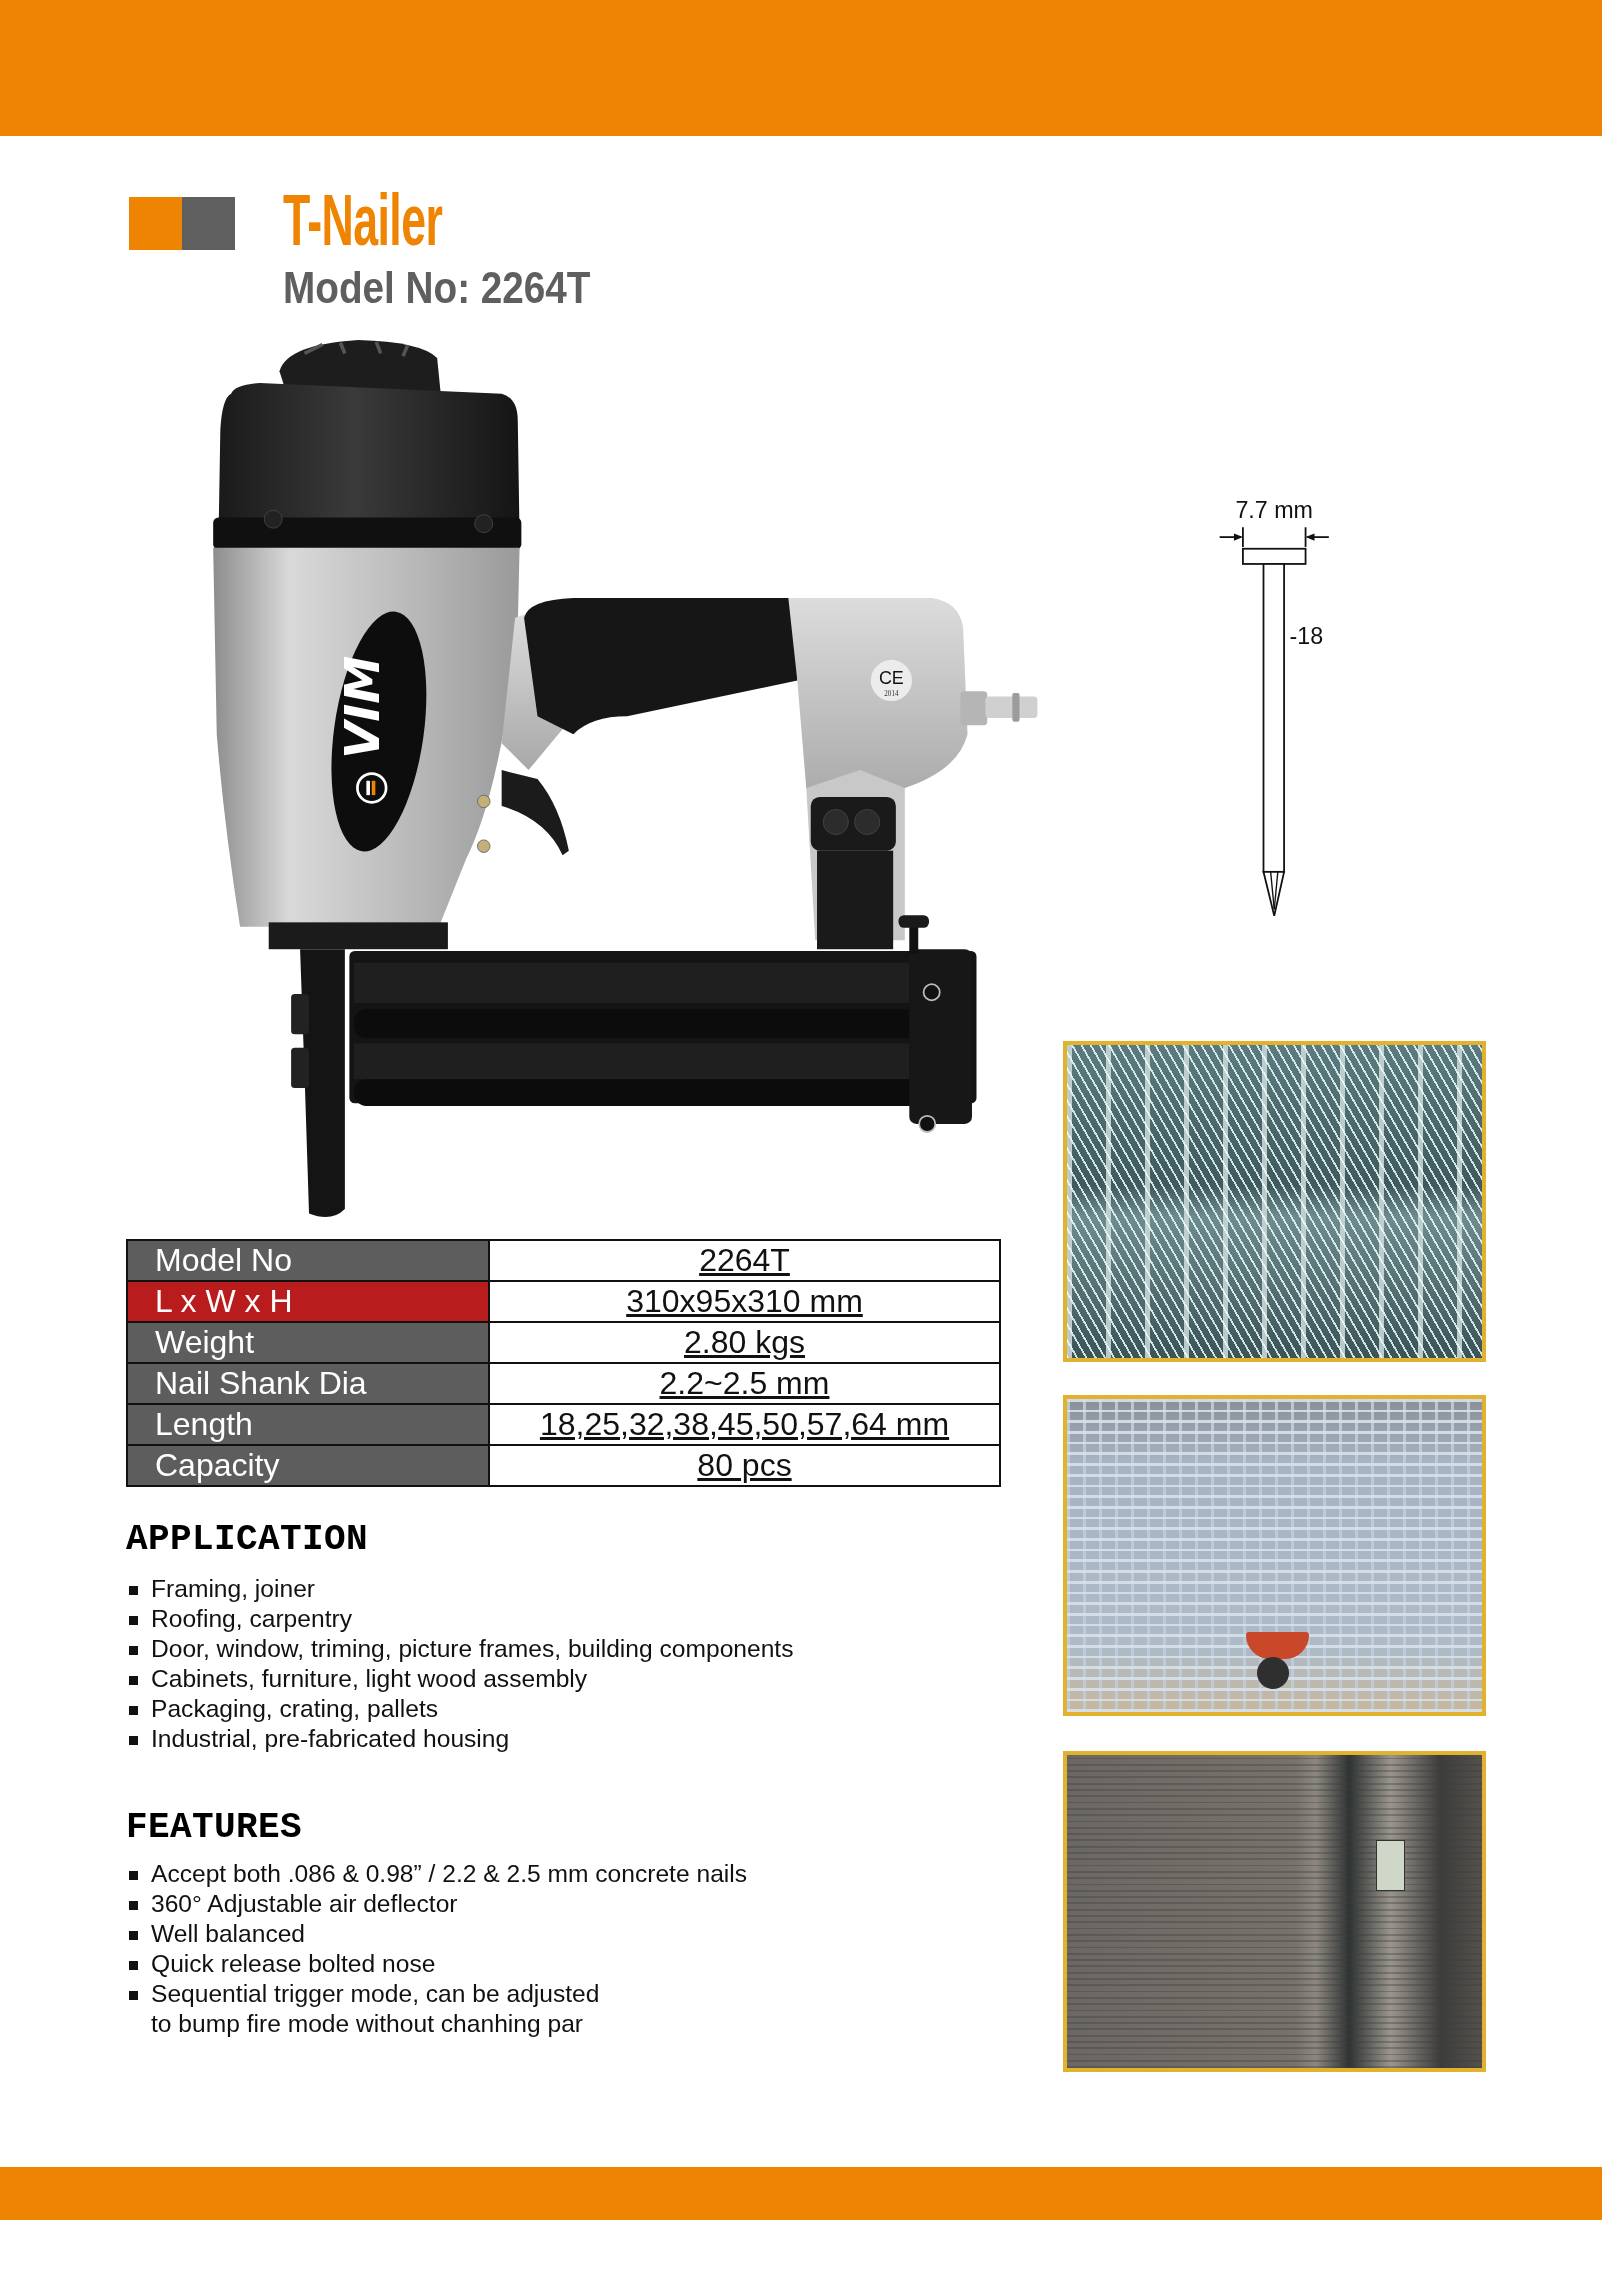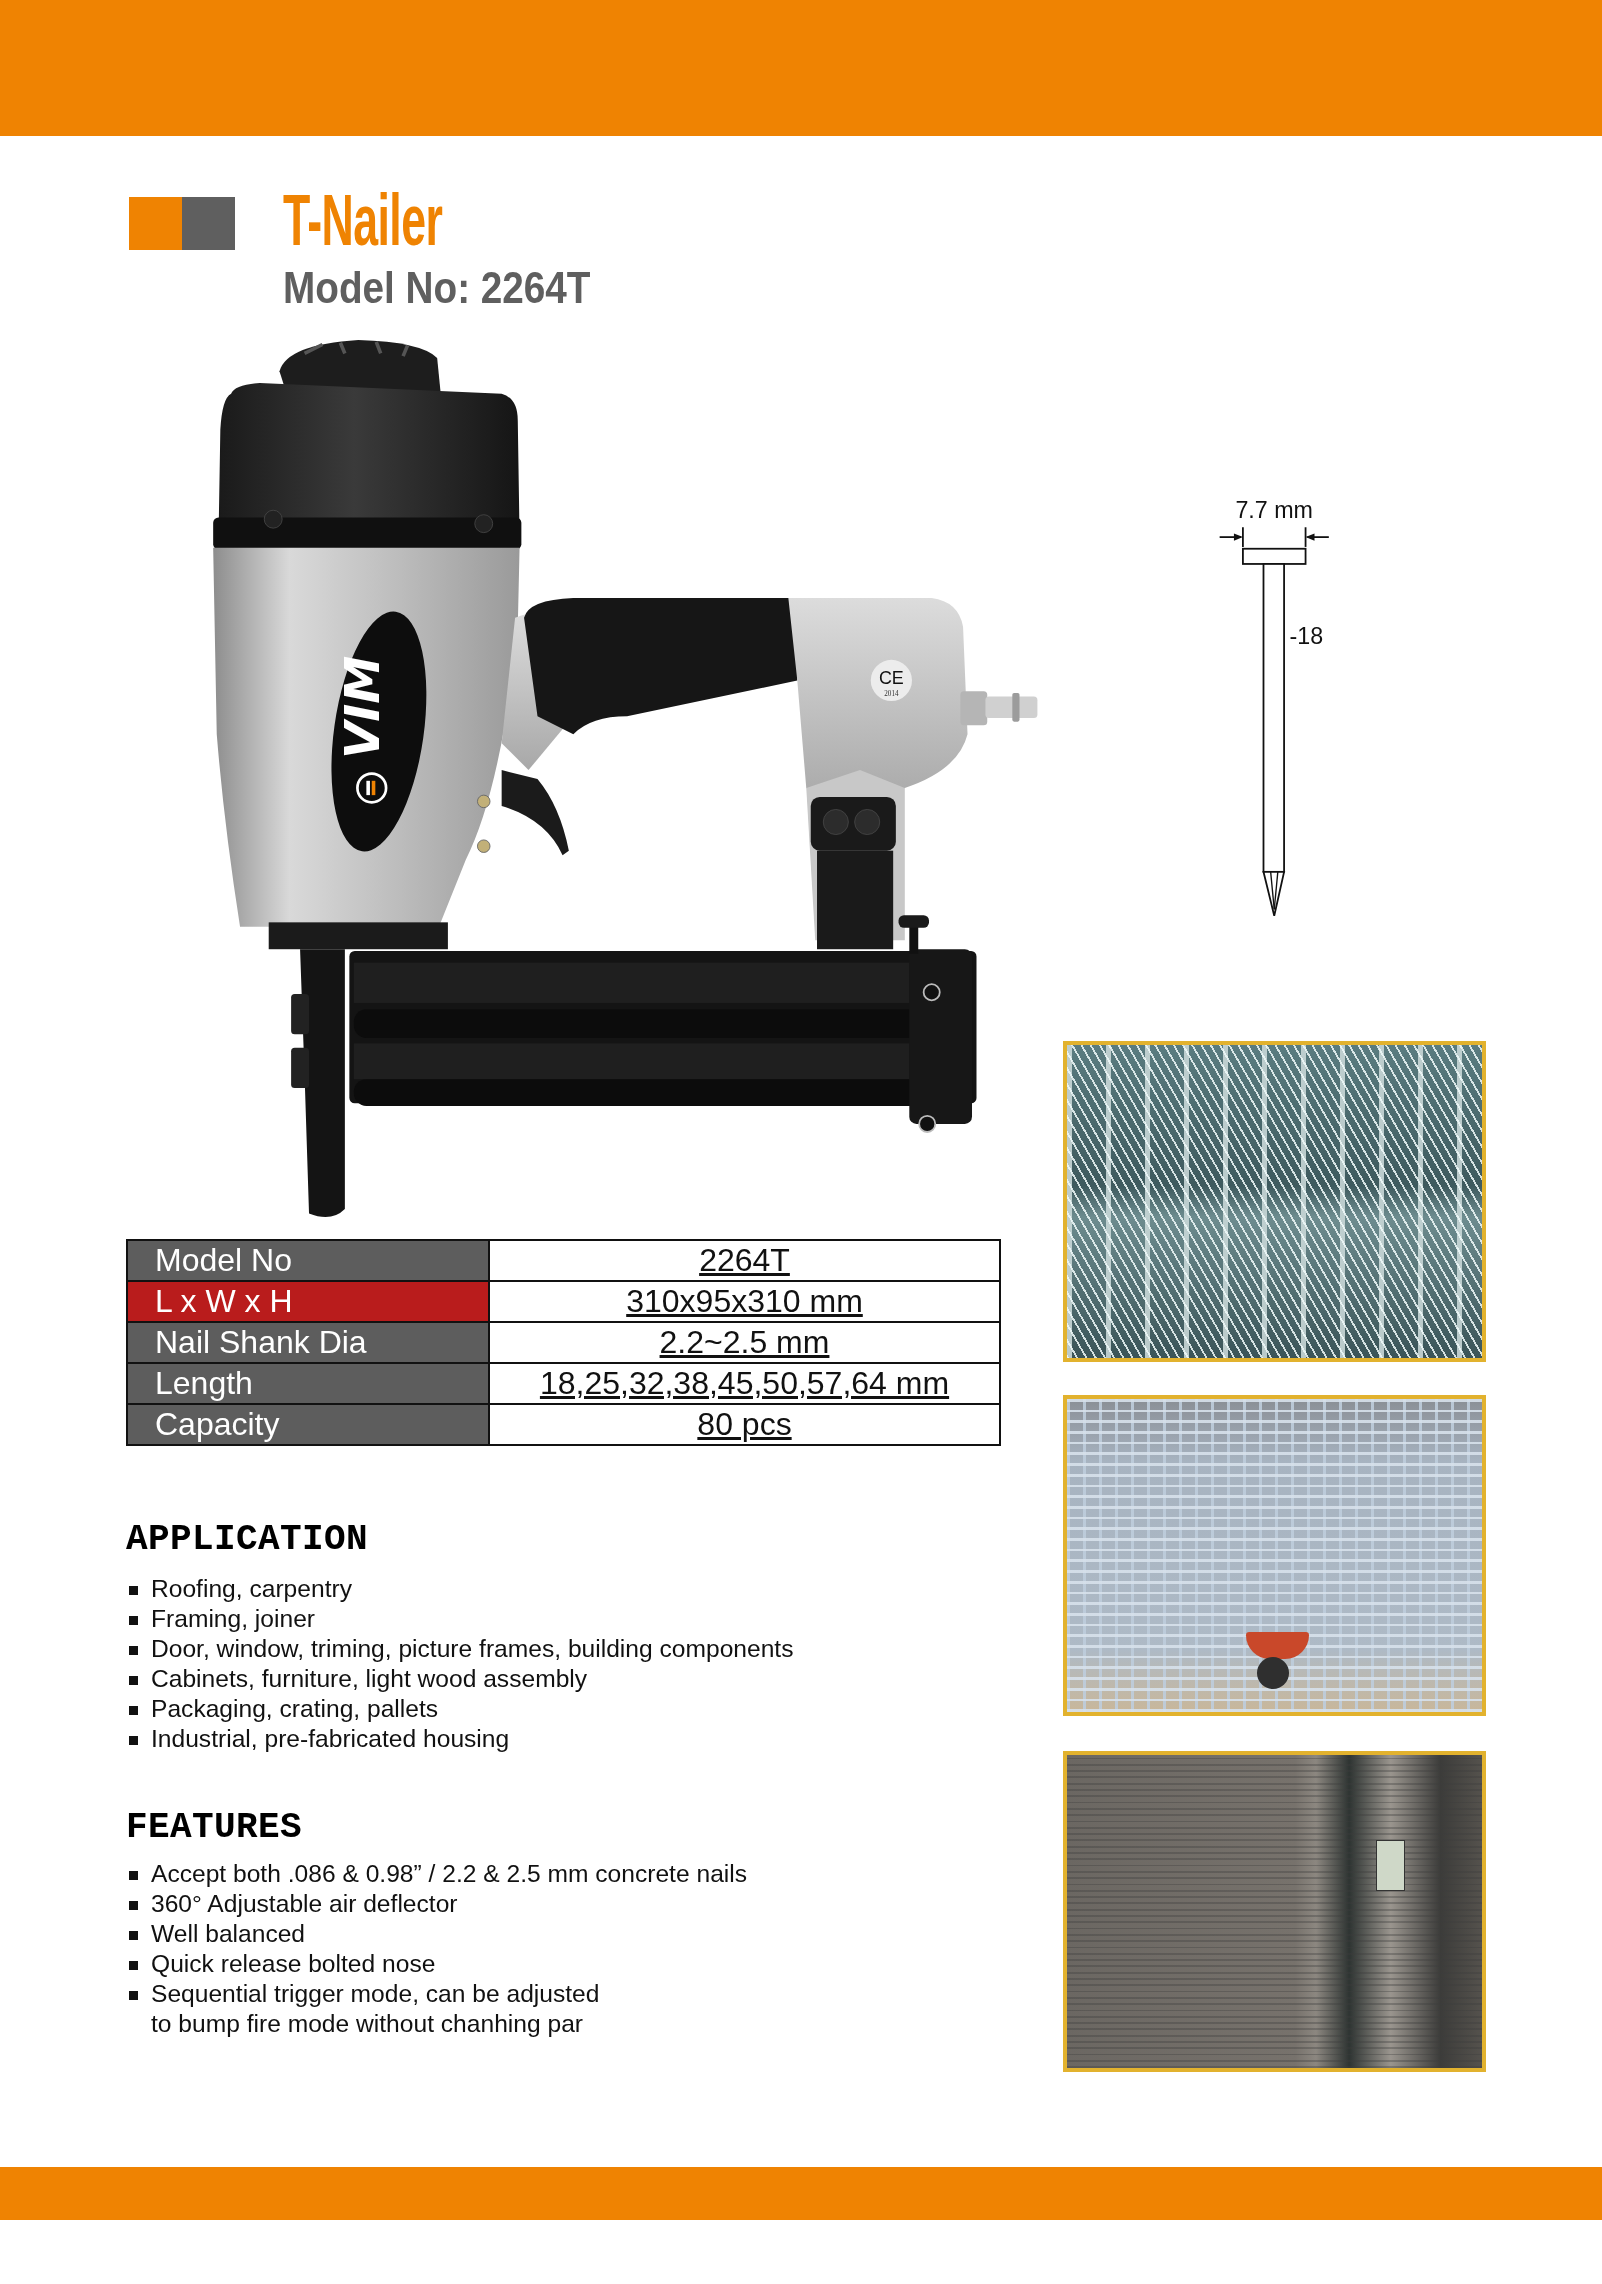--- a/index.html
+++ b/index.html
@@ -224,38 +224,42 @@
   <tbody>
     <tr>
       <td class="lbl" style="background:#5D5D5D">Model No</td>
       <td class="val">2264T</td>
     </tr>
     <tr>
       <td class="lbl" style="background:#b91c1c">L x W x H</td>
       <td class="val">310x95x310 mm</td>
     </tr>
     <tr>
+      <td class="lbl" style="background:#5D5D5D">Weight</td>
+      <td class="val">2.80 kgs</td>
+    </tr>
+    <tr>
       <td class="lbl" style="background:#5D5D5D">Nail Shank Dia</td>
       <td class="val">2.2~2.5 mm</td>
     </tr>
     <tr>
       <td class="lbl" style="background:#5D5D5D">Length</td>
       <td class="val">18,25,32,38,45,50,57,64 mm</td>
     </tr>
     <tr>
       <td class="lbl" style="background:#5D5D5D">Capacity</td>
       <td class="val">80 pcs</td>
     </tr>
   </tbody>
 </table>
 
 <div class="section-head" style="top:1522px">APPLICATION</div>
 <ul class="bullets" style="top:1574px">
+  <li><span class="sq"></span><span>Framing, joiner</span></li>
   <li><span class="sq"></span><span>Roofing, carpentry</span></li>
-  <li><span class="sq"></span><span>Framing, joiner</span></li>
   <li><span class="sq"></span><span>Door, window, triming, picture frames, building components</span></li>
   <li><span class="sq"></span><span>Cabinets, furniture, light wood assembly</span></li>
   <li><span class="sq"></span><span>Packaging, crating, pallets</span></li>
   <li><span class="sq"></span><span>Industrial, pre-fabricated housing</span></li>
 </ul>
 
 <div class="section-head" style="top:1810px">FEATURES</div>
 <ul class="bullets" style="top:1859px">
   <li><span class="sq"></span><span>Accept both .086 &amp; 0.98” / 2.2 &amp; 2.5 mm concrete nails</span></li>
   <li><span class="sq"></span><span>360° Adjustable air deflector</span></li>

